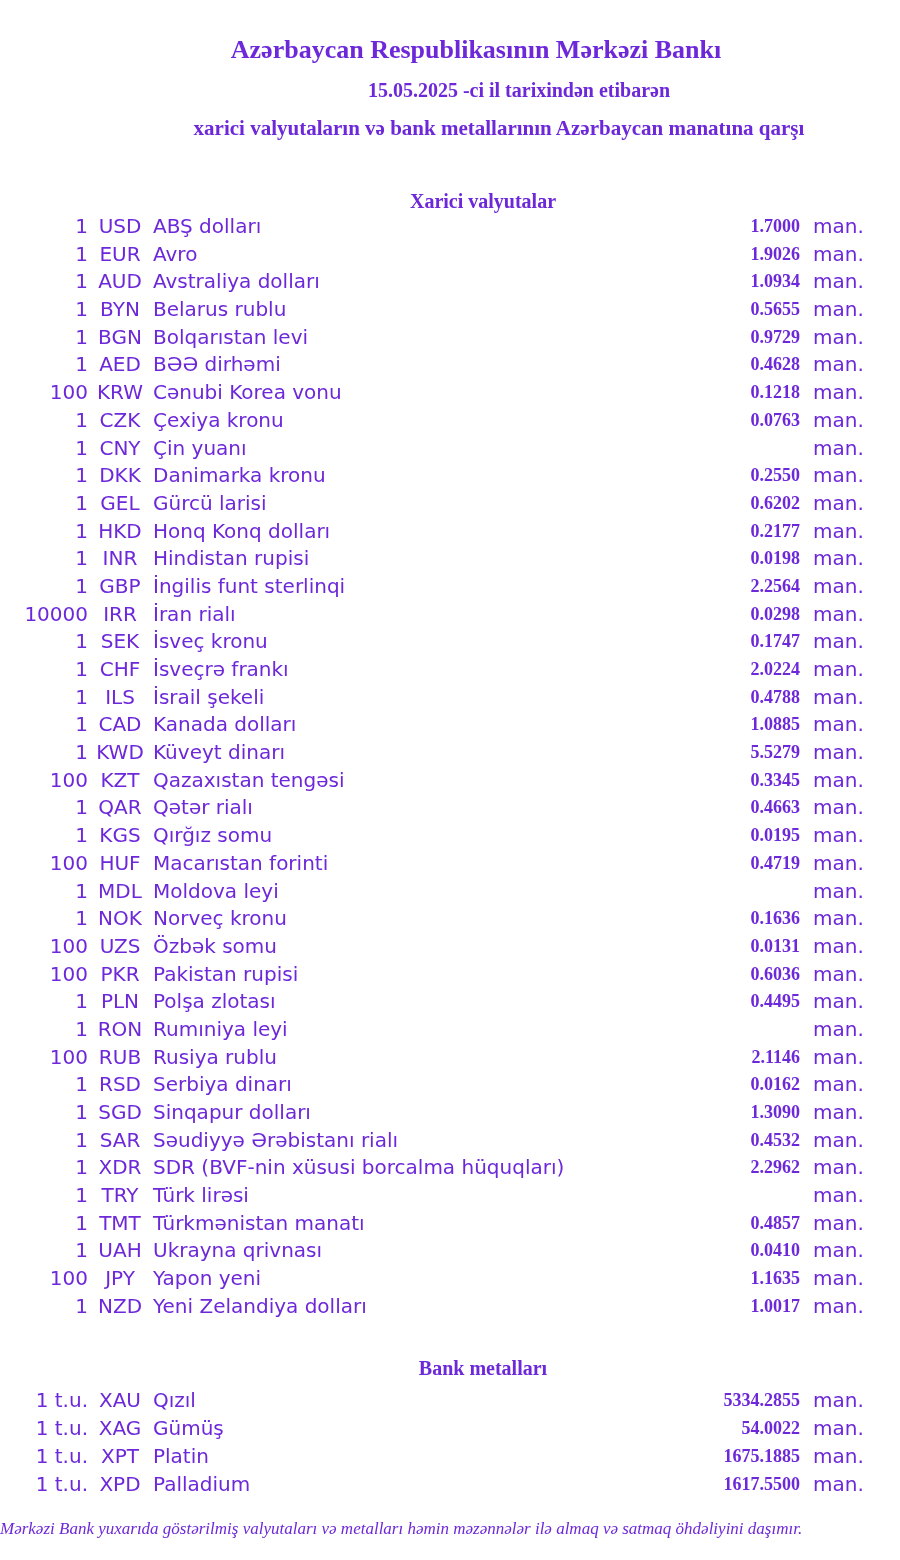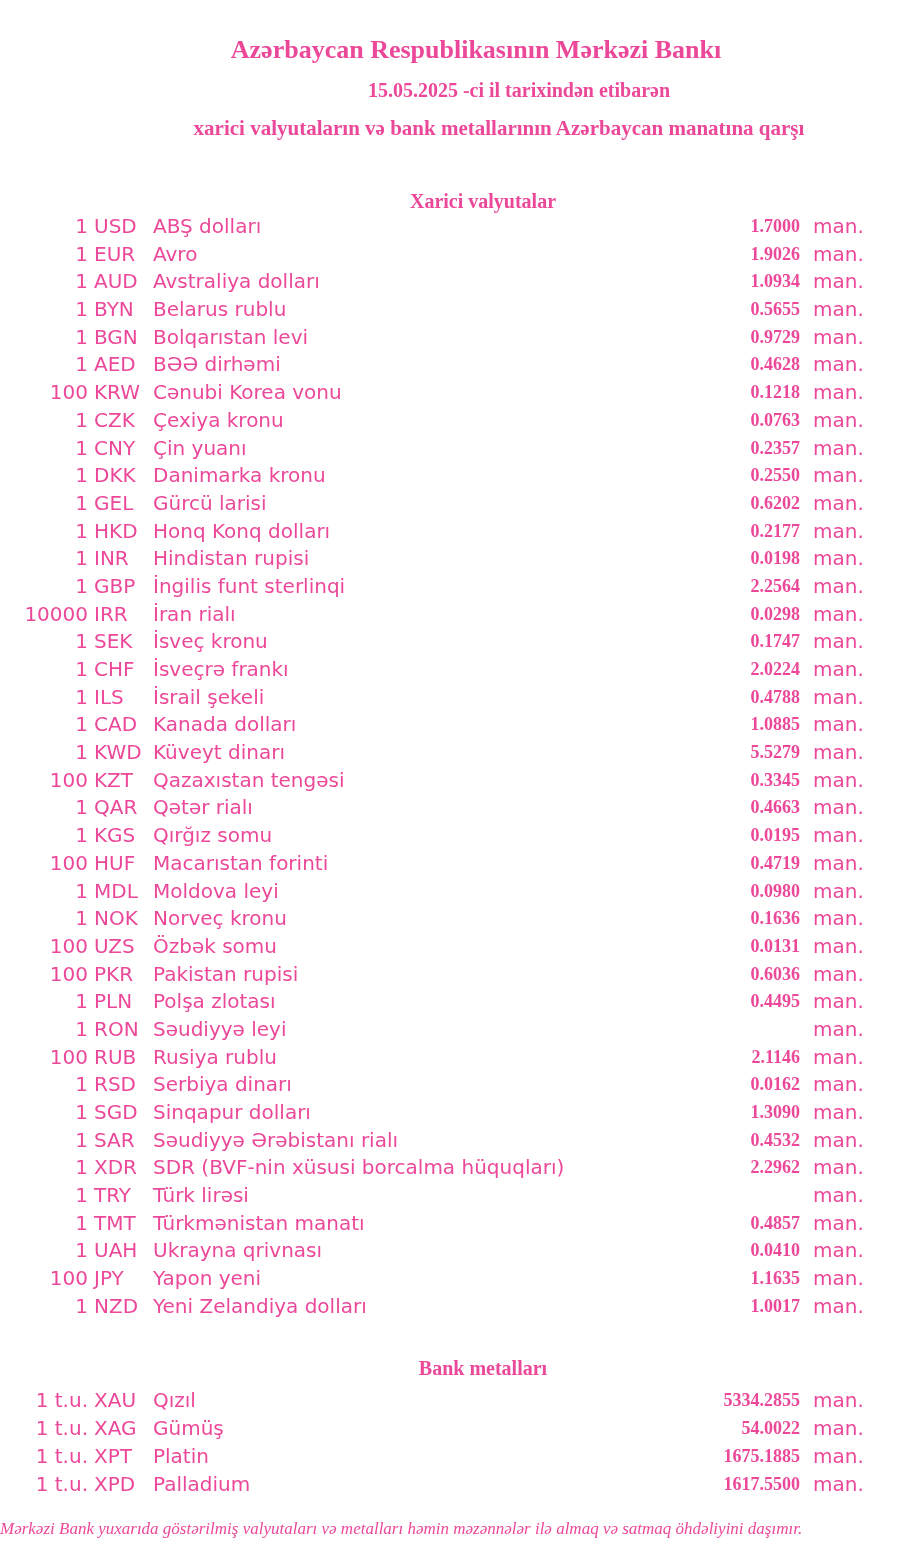--- a/index.html
+++ b/index.html
@@ -1,18 +1,18 @@
 <!DOCTYPE html>
 <html><head>
 <meta charset="utf-8">
 <style>
   html,body { margin:0; padding:0; background:#ffffff; }
   .page {
     position:relative; width:900px; height:1560px;
-    background:#ffffff; color:#ec4899; overflow:hidden;
+    background:#ffffff; color:#6d28d9; overflow:hidden;
     font-family:"DejaVu Sans", sans-serif;
   }
   .center-line {
     position:absolute; left:0; width:900px; text-align:center;
     font-family:"Liberation Serif", serif; font-weight:bold; white-space:nowrap;
   }
   .doc-title   { top:35px;   font-size:26px; line-height:30px; transform:translateX(26px); }
   .doc-date    { top:78px;   font-size:20px; line-height:24px; transform:translateX(69px); }
   .doc-subtitle{ top:115px;  font-size:21px; line-height:26px; transform:translateX(49px); }
   .sec-fx      { top:189px;  font-size:20px; line-height:24px; transform:translateX(33px); }
@@ -23,21 +23,21 @@
 
   .row { position:relative; height:27.7px; }
   .metal-rows .row { height:28px; }
   .row span {
     position:absolute; top:0; line-height:27.7px; white-space:nowrap;
     font-size:20px;
   }
   .metal-rows .row span { line-height:28px; }
 
   .cell-amount { left:0;    width:88px;  text-align:right; }
-  .cell-code   { left:94px; width:52px;  text-align:left; }
+  .cell-code   { left:94px; width:52px;  text-align:center; }
   .cell-name   { left:153px; }
   .cell-rate   {
     left:550px; width:250px; text-align:right;
     font-family:"Liberation Serif", serif; font-weight:bold;
     font-size:18px !important;
   }
   .cell-unit   { left:813px; }
 
   .footer-note {
     position:absolute; top:1518px; left:0; width:749px; text-align:center;
@@ -112,21 +112,20 @@
     <span class="cell-amount">1</span>
     <span class="cell-code">CZK</span>
     <span class="cell-name">Çexiya kronu</span>
     <span class="cell-rate">0.0763</span>
     <span class="cell-unit">man.</span>
   </div>
       <div class="row">
     <span class="cell-amount">1</span>
     <span class="cell-code">CNY</span>
     <span class="cell-name">Çin yuanı</span>
-    <span class="cell-rate">0.2357</span>
     <span class="cell-unit">man.</span>
   </div>
       <div class="row">
     <span class="cell-amount">1</span>
     <span class="cell-code">DKK</span>
     <span class="cell-name">Danimarka kronu</span>
     <span class="cell-rate">0.2550</span>
     <span class="cell-unit">man.</span>
   </div>
       <div class="row">
@@ -224,21 +223,20 @@
     <span class="cell-amount">100</span>
     <span class="cell-code">HUF</span>
     <span class="cell-name">Macarıstan forinti</span>
     <span class="cell-rate">0.4719</span>
     <span class="cell-unit">man.</span>
   </div>
       <div class="row">
     <span class="cell-amount">1</span>
     <span class="cell-code">MDL</span>
     <span class="cell-name">Moldova leyi</span>
-    <span class="cell-rate">0.0980</span>
     <span class="cell-unit">man.</span>
   </div>
       <div class="row">
     <span class="cell-amount">1</span>
     <span class="cell-code">NOK</span>
     <span class="cell-name">Norveç kronu</span>
     <span class="cell-rate">0.1636</span>
     <span class="cell-unit">man.</span>
   </div>
       <div class="row">
@@ -258,21 +256,21 @@
       <div class="row">
     <span class="cell-amount">1</span>
     <span class="cell-code">PLN</span>
     <span class="cell-name">Polşa zlotası</span>
     <span class="cell-rate">0.4495</span>
     <span class="cell-unit">man.</span>
   </div>
       <div class="row">
     <span class="cell-amount">1</span>
     <span class="cell-code">RON</span>
-    <span class="cell-name">Səudiyyə leyi</span>
+    <span class="cell-name">Rumıniya leyi</span>
     <span class="cell-unit">man.</span>
   </div>
       <div class="row">
     <span class="cell-amount">100</span>
     <span class="cell-code">RUB</span>
     <span class="cell-name">Rusiya rublu</span>
     <span class="cell-rate">2.1146</span>
     <span class="cell-unit">man.</span>
   </div>
       <div class="row">

